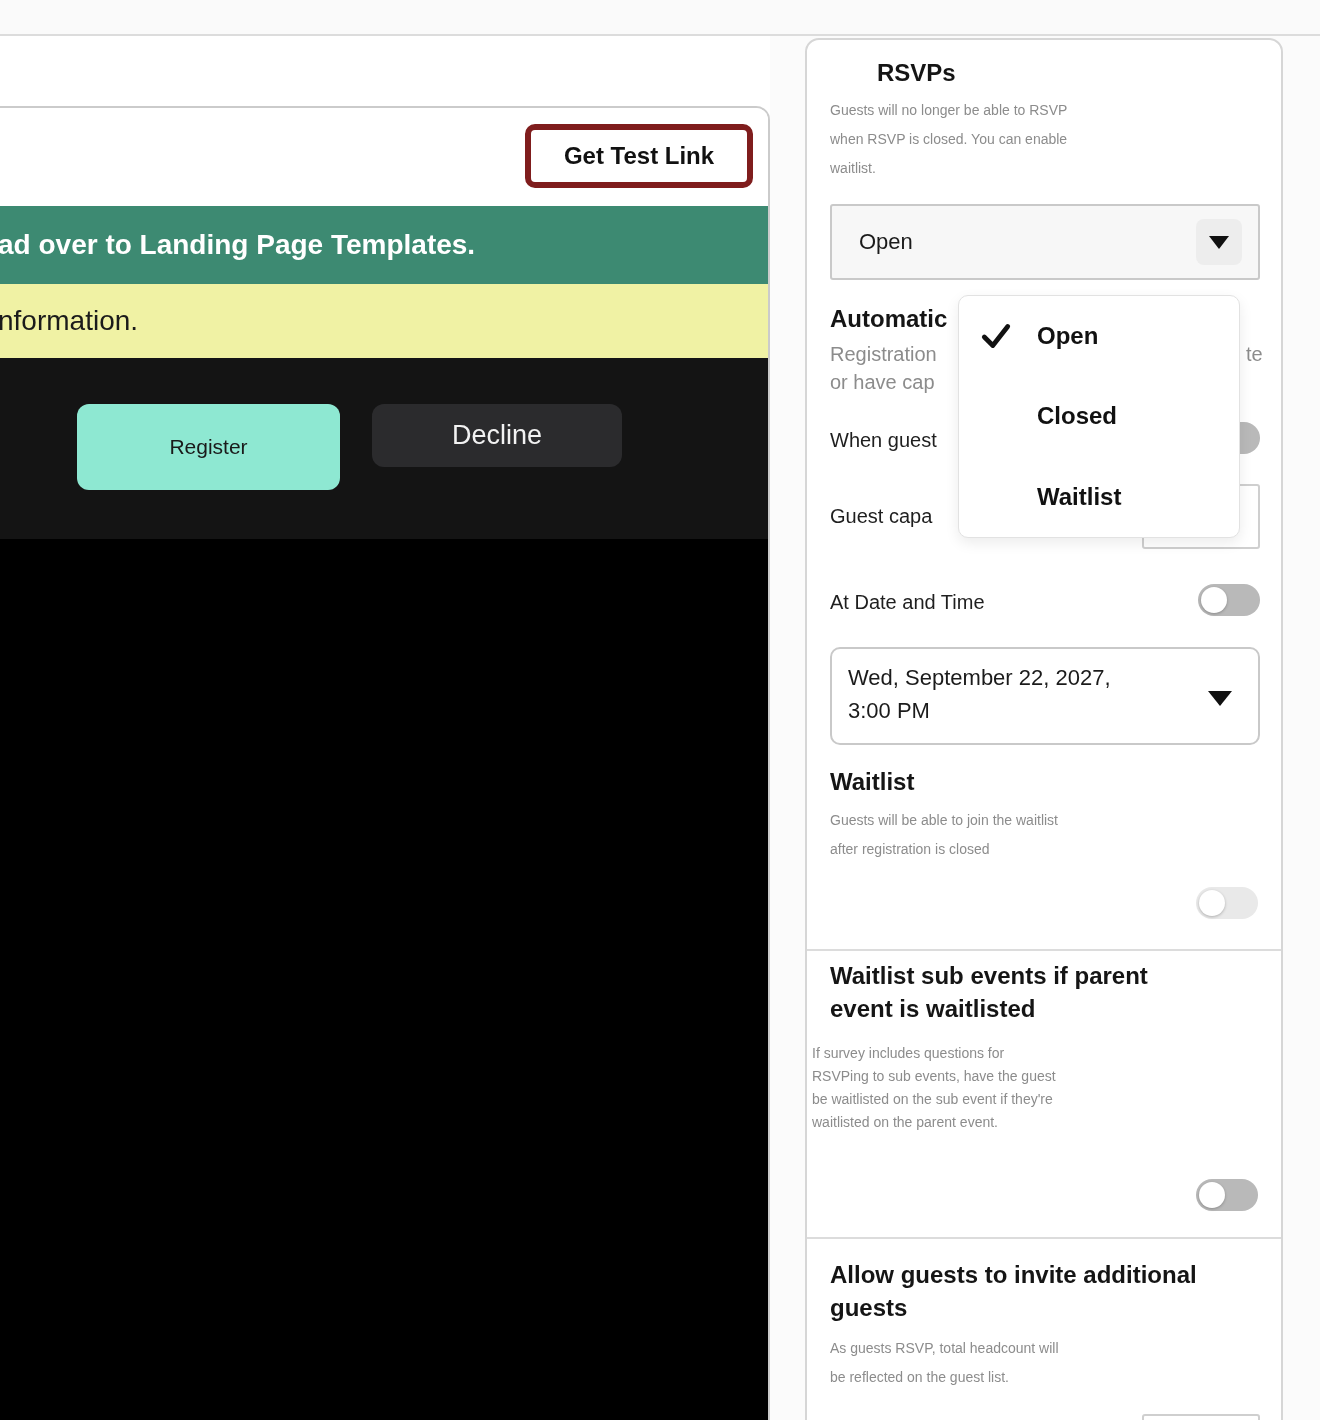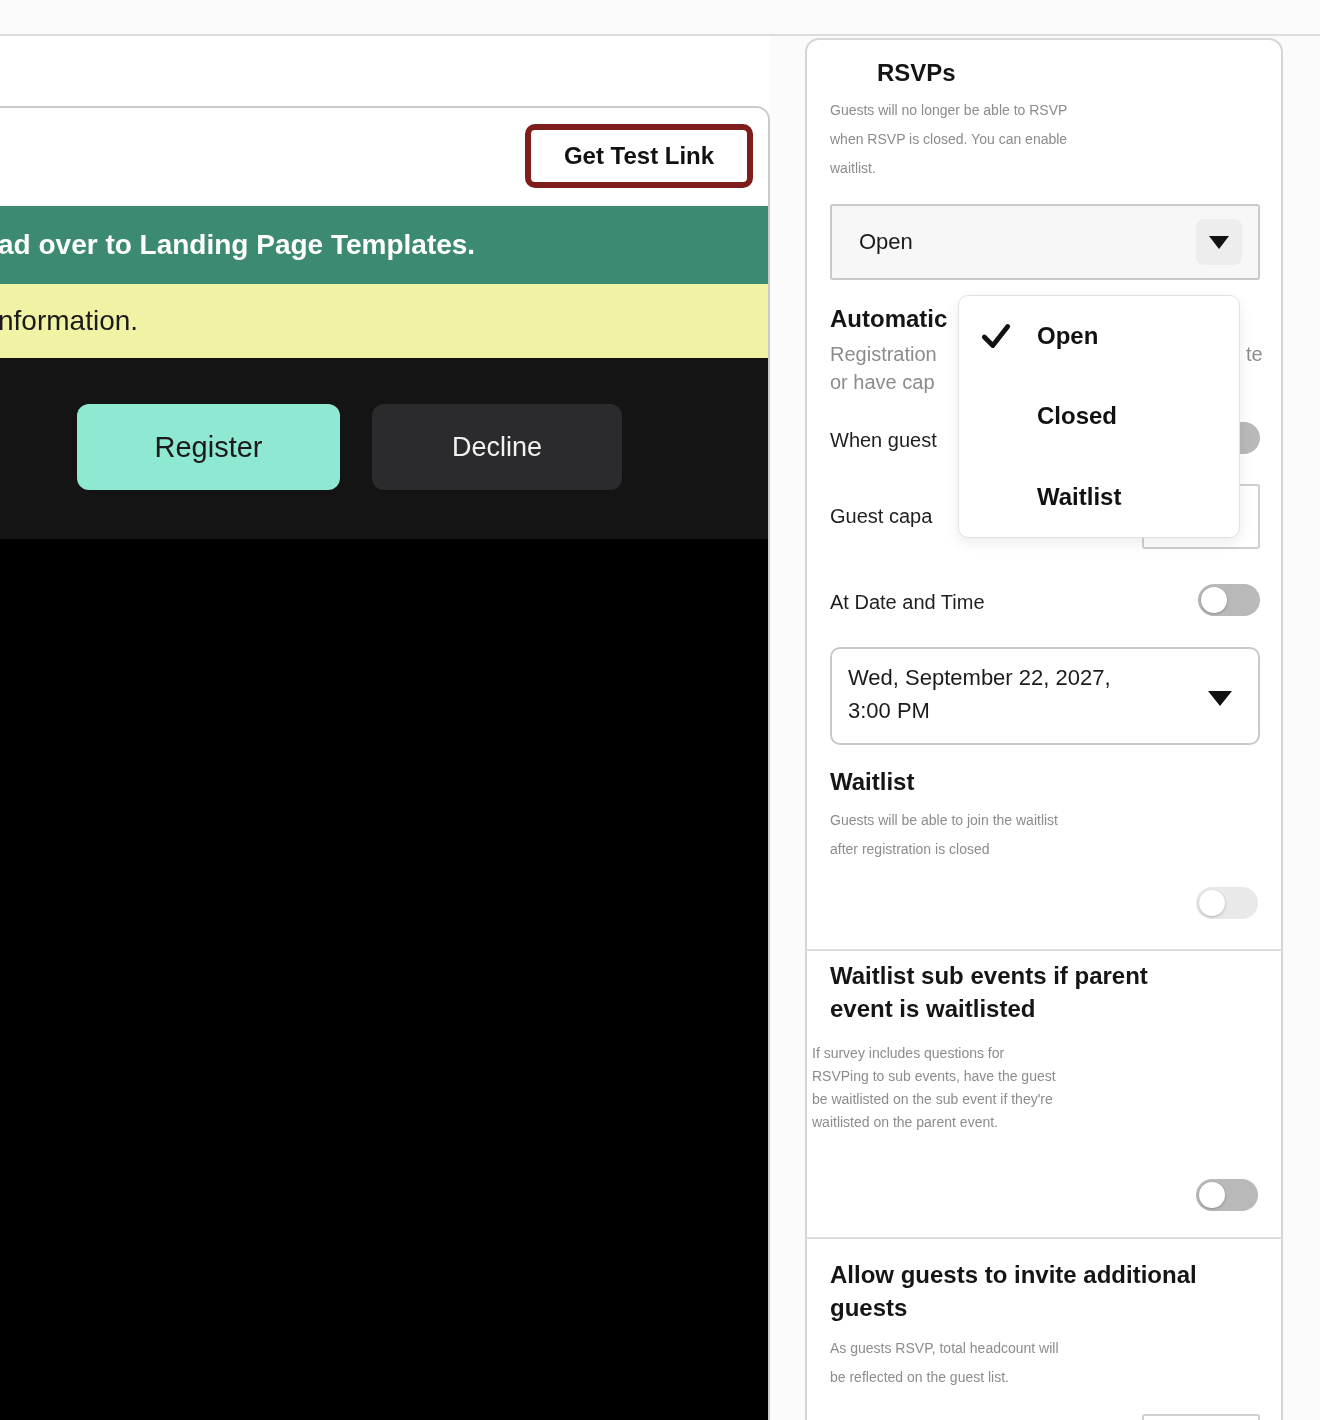--- a/index.html
+++ b/index.html
@@ -20,22 +20,22 @@
                  box-sizing:border-box;background:#fff;border:6px solid #7f1d1d;border-radius:10px;
                  font-size:24px;font-weight:700;color:#111;display:flex;align-items:center;
                  justify-content:center;cursor:pointer;}
   .banner-teal{height:78px;background:#3d8a72;color:#fff;font-size:28px;font-weight:700;
                line-height:78px;padding-left:18px;white-space:nowrap;}
   .banner-yellow{height:74px;background:#f0f2a4;color:#1b1b1b;font-size:28px;font-weight:400;
                  line-height:74px;padding-left:18px;white-space:nowrap;}
   .dark-section{position:relative;height:181px;background:#141414;}
   .register-btn{position:absolute;left:97px;top:46px;width:263px;height:86px;
                 background:#8ee8d2;border:none;border-radius:12px;color:#1a1a1a;
-                font-size:29px;font-weight:500;font-family:inherit;cursor:pointer;}
-  .decline-btn{position:absolute;left:392px;top:46px;width:250px;height:86px;
+                font-size:21px;font-weight:500;font-family:inherit;cursor:pointer;}
+  .decline-btn{position:absolute;left:392px;top:46px;width:250px;height:63px;
                background:#2b2b2d;border:none;border-radius:12px;color:#f2f2f2;
                font-size:27px;font-weight:500;font-family:inherit;cursor:pointer;}
   .black-area{height:919px;background:#000;}
 
   
   .right-region{position:absolute;left:770px;top:36px;width:550px;bottom:0;background:#fbfbfb;}
   .settings-card{position:absolute;left:805px;top:38px;width:478px;height:1400px;
                  box-sizing:border-box;border:2px solid #d6d6d6;border-radius:14px 14px 0 0;
                  background:#fff;z-index:1;}
   .settings-card .abs{position:absolute;}

